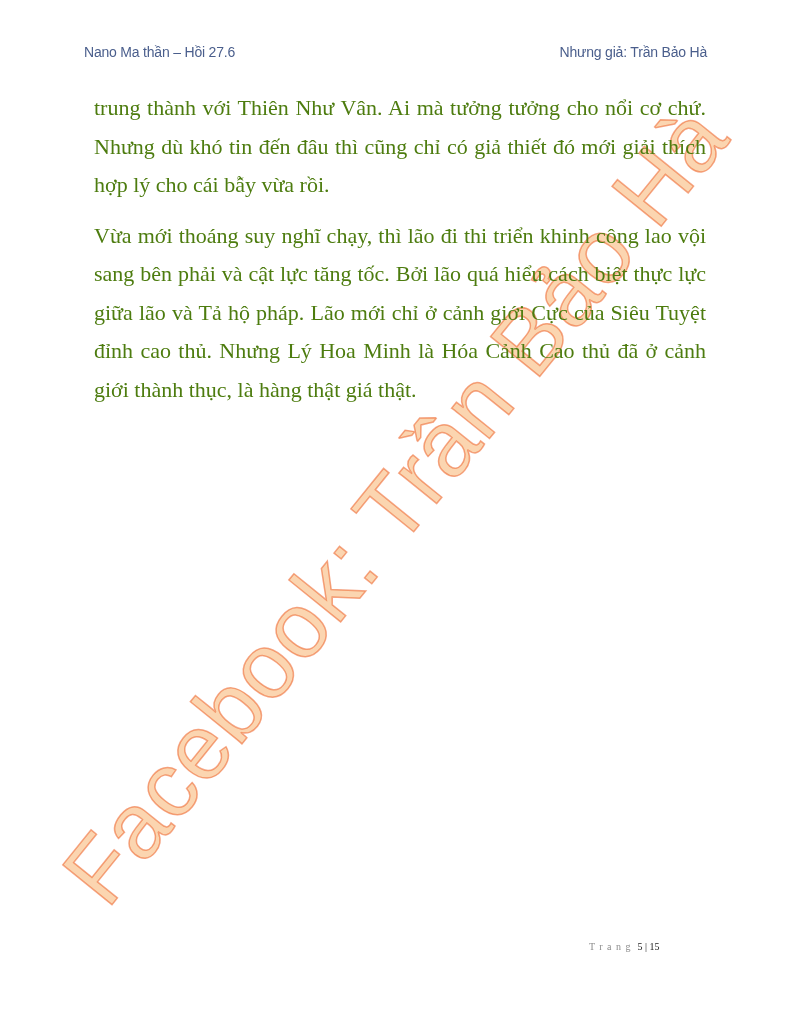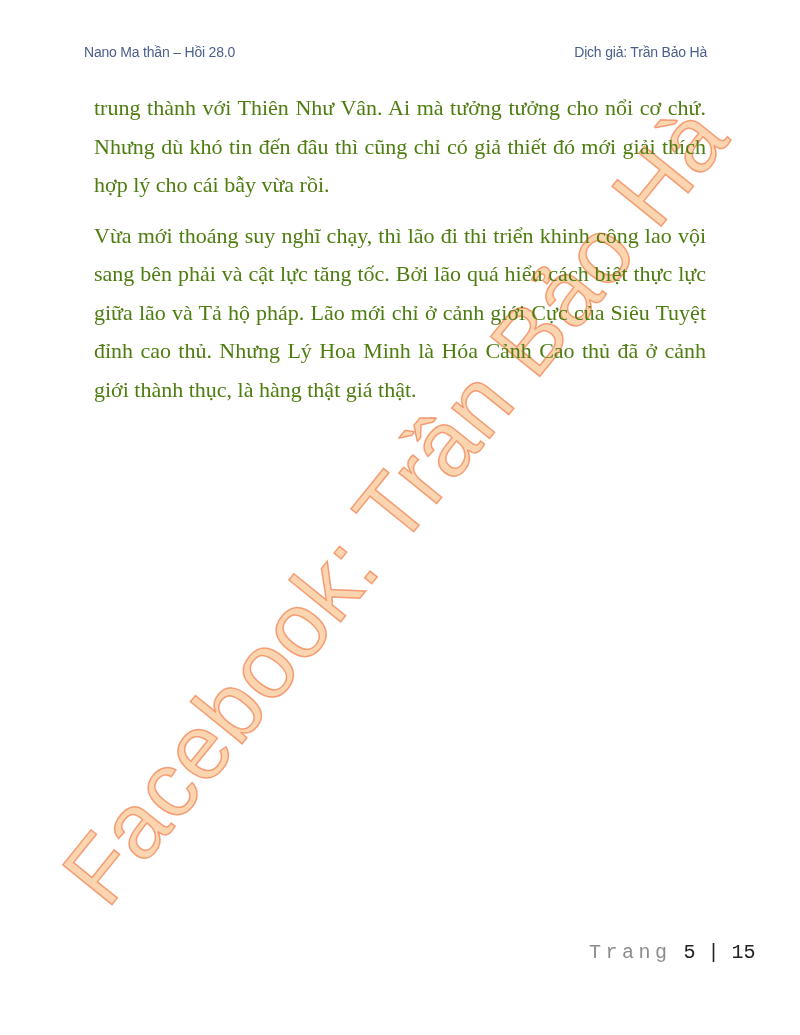--- a/index.html
+++ b/index.html
@@ -59,41 +59,41 @@
     z-index: 2;
   }
   .body-text p {
     margin: 0 0 12px 0;
     text-align: justify;
   }
   .footer {
     position: absolute;
     top: 941px;
     left: 589px;
-    font-family: Liberation Mono, monospace;
-    font-size: 20px;
+    font-family: Liberation Serif, serif;
+    font-size: 10px;
     white-space: nowrap;
     text-align: center;
   }
   .footer .trang {
     color: #8c8c8c;
     letter-spacing: 4.5px;
   }
   .footer .pg {
     color: #222222;
   }
 </style>
 </head>
 <body>
 
 <div class="page">
 
   <div class="header">
-    <span>Nano Ma thần – Hồi 28.0</span>
-    <span>Dịch giả: Trần Bảo Hà</span>
+    <span>Nano Ma thần – Hồi 27.6</span>
+    <span>Nhưng giả: Trần Bảo Hà</span>
   </div>
 
   <div class="watermark">Facebook: Trần Bảo Hà</div>
 
   <div class="body-text">
     <p>trung thành với Thiên Như Vân. Ai mà tưởng tưởng cho nổi cơ chứ. Nhưng dù khó tin đến đâu thì cũng chỉ có giả thiết đó mới giải thích hợp lý cho cái bẫy vừa rồi.</p>
     <p>Vừa mới thoáng suy nghĩ chạy, thì lão đi thi triển khinh công lao vội sang bên phải và cật lực tăng tốc. Bởi lão quá hiểu cách biệt thực lực giữa lão và Tả hộ pháp. Lão mới chỉ ở cảnh giới Cực của Siêu Tuyệt đỉnh cao thủ. Nhưng Lý Hoa Minh là Hóa Cảnh Cao thủ đã ở cảnh giới thành thục, là hàng thật giá thật.</p>
   </div>
 
   <div class="footer">

